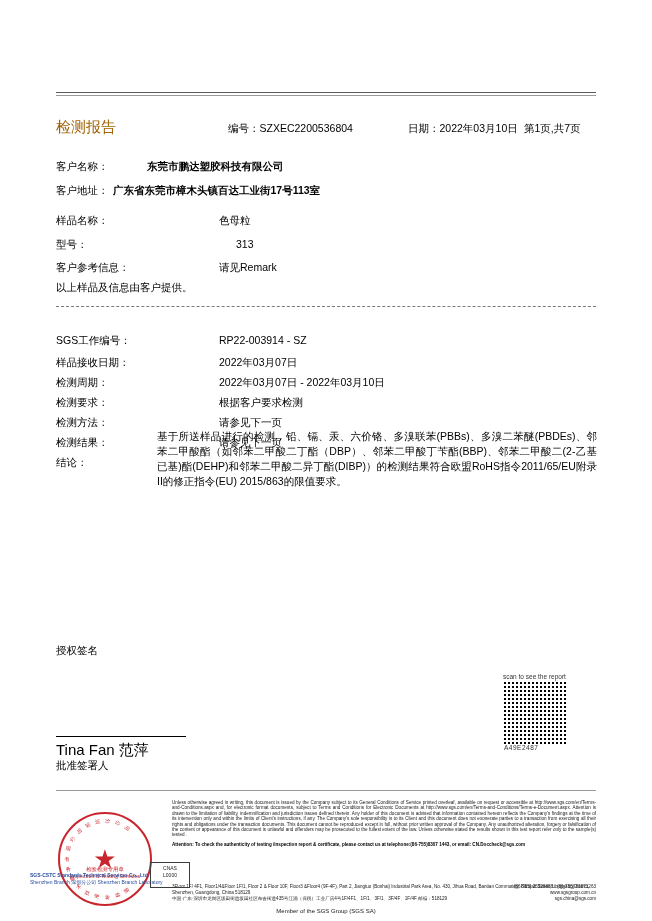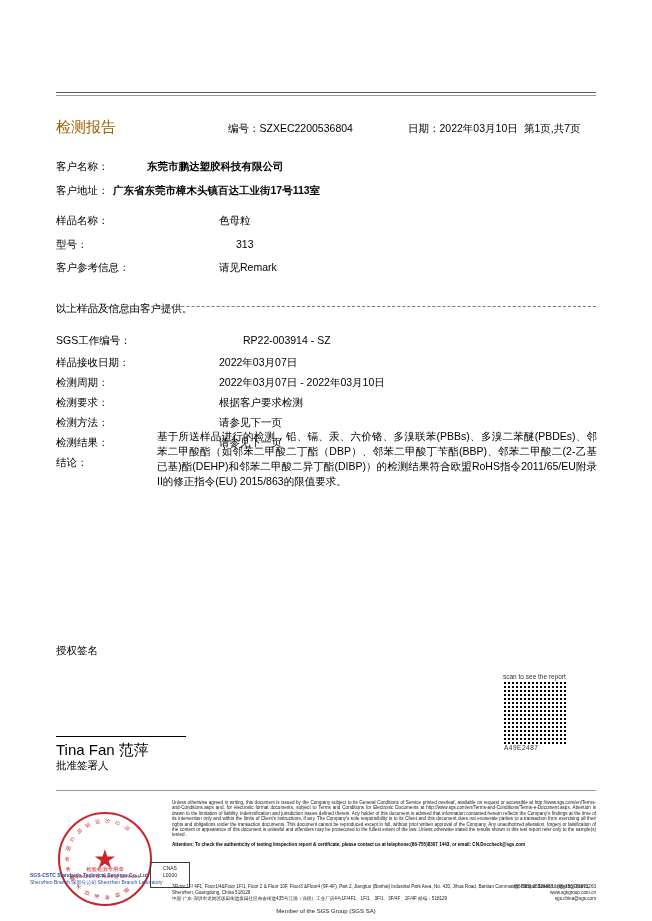--- a/index.html
+++ b/index.html
@@ -89,21 +89,20 @@
     white-space: nowrap;
   }
   .field-value.bold {
     font-weight: bold;
   }
   .note-line {
     position: absolute;
     left: 56px;
     font-size: 10.5px;
     color: #000;
-    margin-top: 21px;
   }
   .dashed {
     position: absolute;
     left: 56px;
     width: 540px;
     border-top: 1px dashed #7a7a7a;
     height: 0;
   }
   .concl-text {
     position: absolute;
@@ -358,21 +357,21 @@
   <div class="field-value" style="left:236px; top:238px;text-align:center;">313</div>
 
   <div class="field-label" style="left:56px; top:261px;">客户参考信息：</div>
   <div class="field-value" style="left:219px; top:261px;">请见Remark</div>
 
   <div class="note-line" style="top:281px;">以上样品及信息由客户提供。</div>
 
   <div class="dashed" style="top:306px;"></div>
 
   <div class="field-label" style="left:56px; top:334px;">SGS工作编号：</div>
-  <div class="field-value" style="left:219px; top:334px;margin-left:24px;">RP22-003914 - SZ</div>
+  <div class="field-value" style="left:219px; top:334px;">RP22-003914 - SZ</div>
 
   <div class="field-label" style="left:56px; top:356px;">样品接收日期：</div>
   <div class="field-value" style="left:219px; top:356px;">2022年03月07日</div>
 
   <div class="field-label" style="left:56px; top:376px;">检测周期：</div>
   <div class="field-value" style="left:219px; top:376px;">2022年03月07日 - 2022年03月10日</div>
 
   <div class="field-label" style="left:56px; top:396px;">检测要求：</div>
   <div class="field-value" style="left:219px; top:396px;">根据客户要求检测</div>
 

